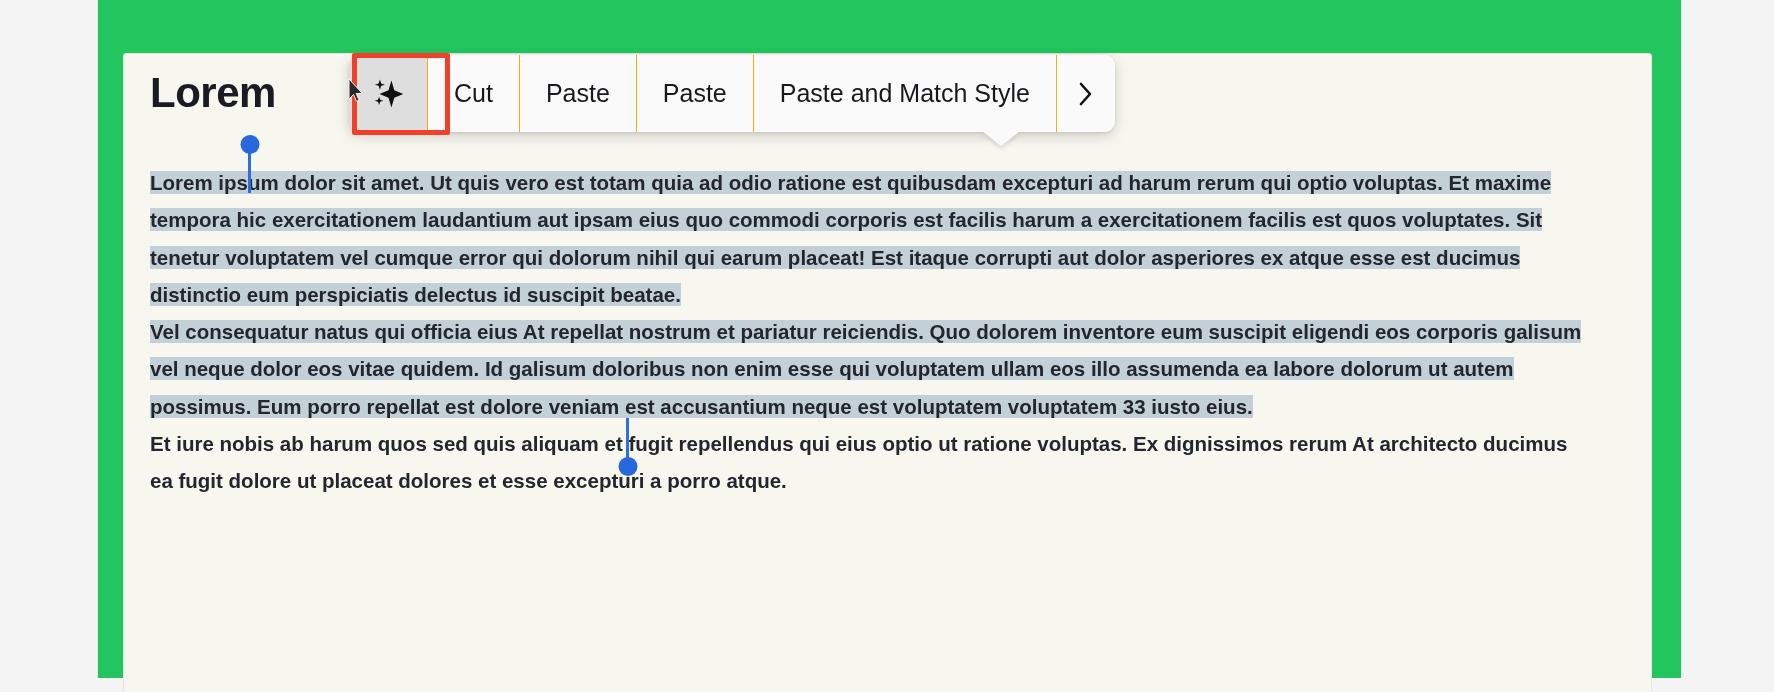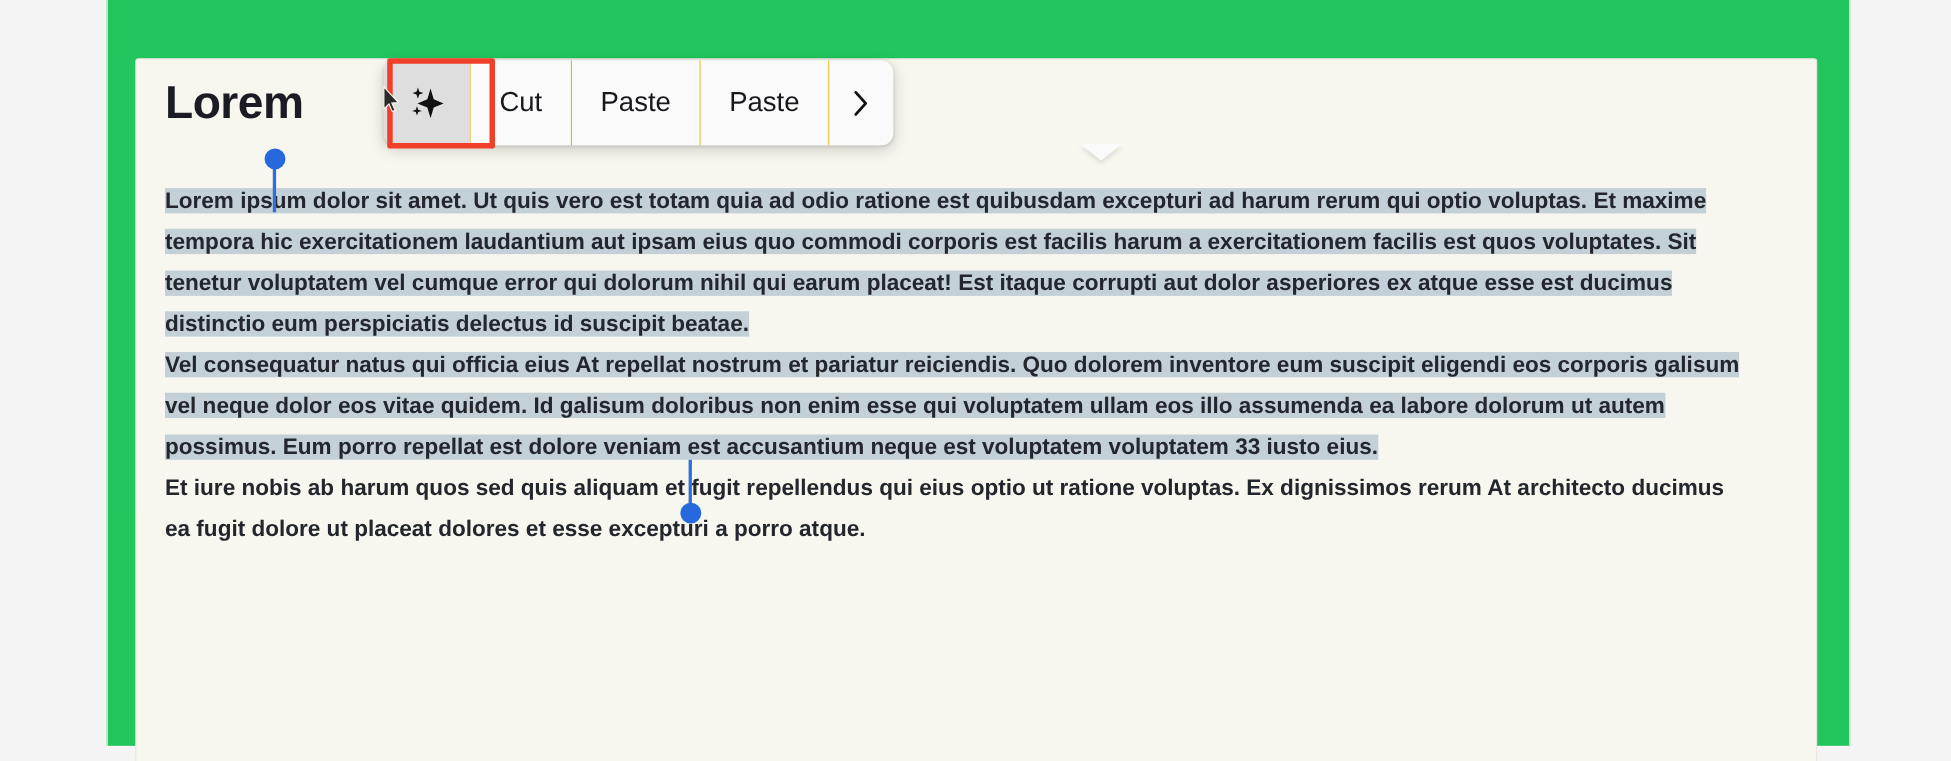--- a/index.html
+++ b/index.html
@@ -237,20 +237,23 @@
     </div>
 
     <div class="tb-item">
       <span>Paste</span>
     </div>
 
     <div class="tb-item">
       <span>Paste</span>
     </div>
 
+    <div class="tb-item">
+      <span>Paste and Match Style</span>
+    </div>
 
 
 
     <div class="tb-item chevron">
       <svg class="chev-icon" viewBox="0 0 20 26">
         <path d="M5 3 L14 13 L5 23" fill="none" stroke="#111" stroke-width="2.6" stroke-linecap="round" stroke-linejoin="round"></path>
       </svg>
     </div>
 
   </div>

